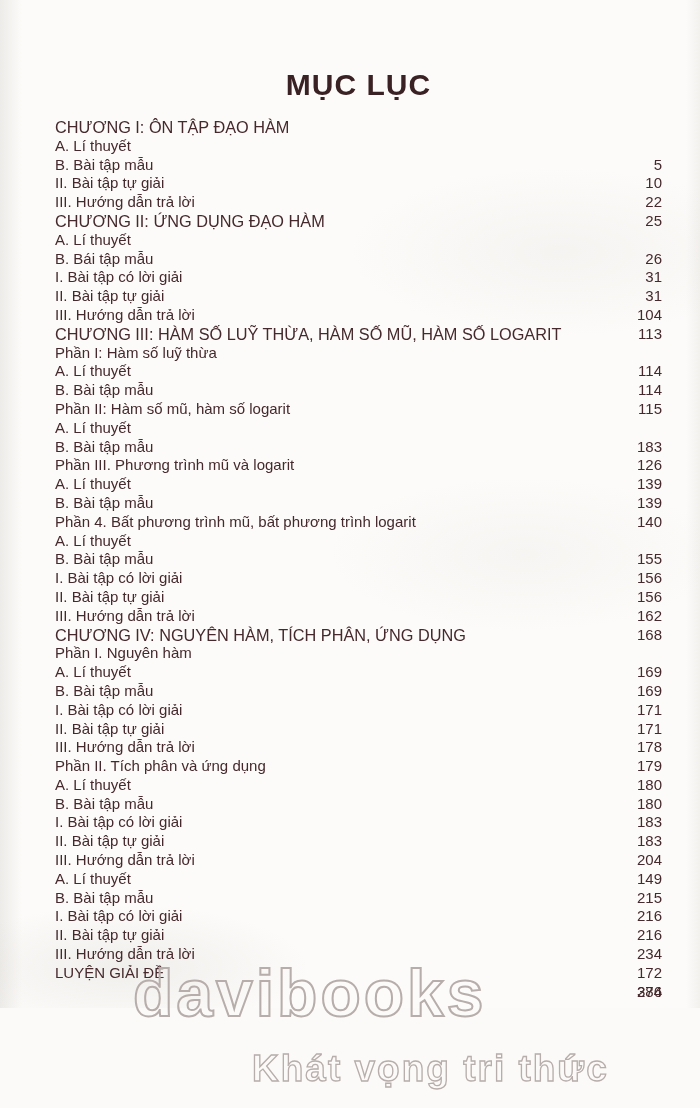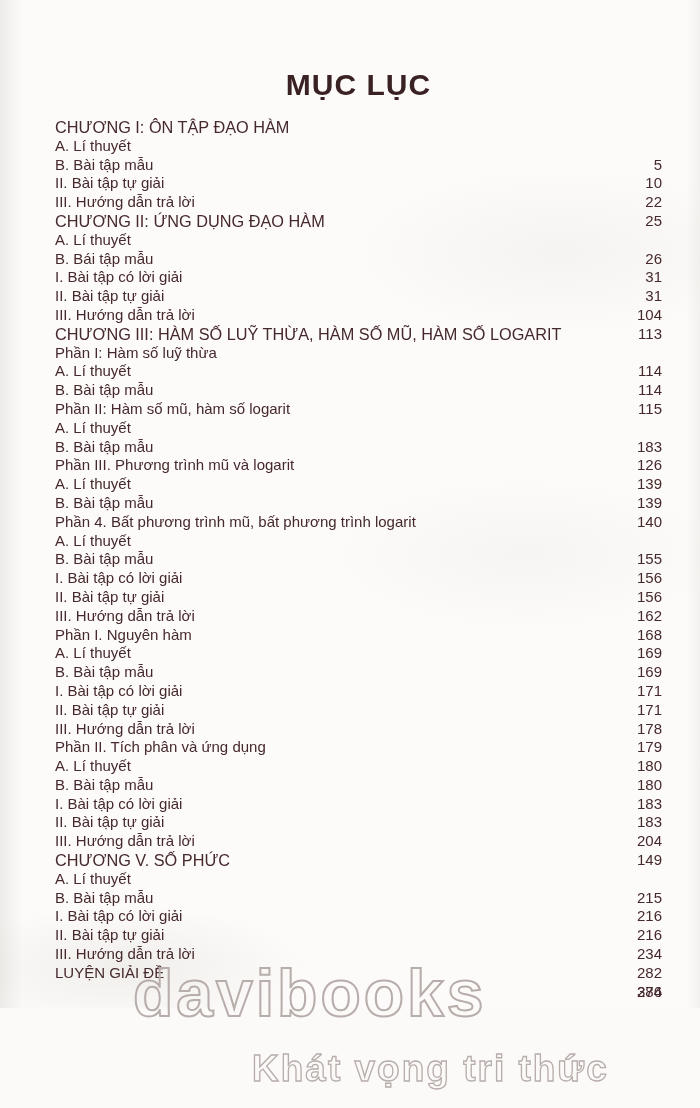--- a/index.html
+++ b/index.html
@@ -203,20 +203,21 @@
         <div class="row">
           <span class="label">II. Bài tập tự giải</span>
           <span class="leader"></span>
           <span class="pagenum">162</span>
         </div>
         <div class="row">
           <span class="label">III. Hướng dẫn trả lời</span>
           <span class="leader"></span>
           <span class="pagenum">168</span>
         </div>
+        <div class="heading">CHƯƠNG IV: NGUYÊN HÀM, TÍCH PHÂN, ỨNG DỤNG</div>
         <div class="row">
           <span class="label">Phần I. Nguyên hàm</span>
           <span class="leader"></span>
           <span class="pagenum">169</span>
         </div>
         <div class="row">
           <span class="label">A. Lí thuyết</span>
           <span class="leader"></span>
           <span class="pagenum">169</span>
         </div>
@@ -263,21 +264,20 @@
         <div class="row">
           <span class="label">II. Bài tập tự giải</span>
           <span class="leader"></span>
           <span class="pagenum">204</span>
         </div>
         <div class="row">
           <span class="label">III. Hướng dẫn trả lời</span>
           <span class="leader"></span>
           <span class="pagenum">149</span>
         </div>
-        <div class="heading">CHƯƠNG V. SỐ PHỨC</div>
         <div class="row">
           <span class="label">A. Lí thuyết</span>
           <span class="leader"></span>
           <span class="pagenum">215</span>
         </div>
         <div class="row">
           <span class="label">B. Bài tập mẫu</span>
           <span class="leader"></span>
           <span class="pagenum">216</span>
         </div>
@@ -287,21 +287,21 @@
           <span class="pagenum">216</span>
         </div>
         <div class="row">
           <span class="label">II. Bài tập tự giải</span>
           <span class="leader"></span>
           <span class="pagenum">234</span>
         </div>
         <div class="row">
           <span class="label">III. Hướng dẫn trả lời</span>
           <span class="leader"></span>
-          <span class="pagenum">282</span>
+          <span class="pagenum">172</span>
         </div>
         <div class="row">
           <span class="label">LUYỆN GIẢI ĐỀ</span>
           <span class="leader"></span>
           <span class="pagenum">374</span>
         </div>
         <div class="row">
           <span class="leader"></span>
           <span class="pagenum">286</span>
         </div>

